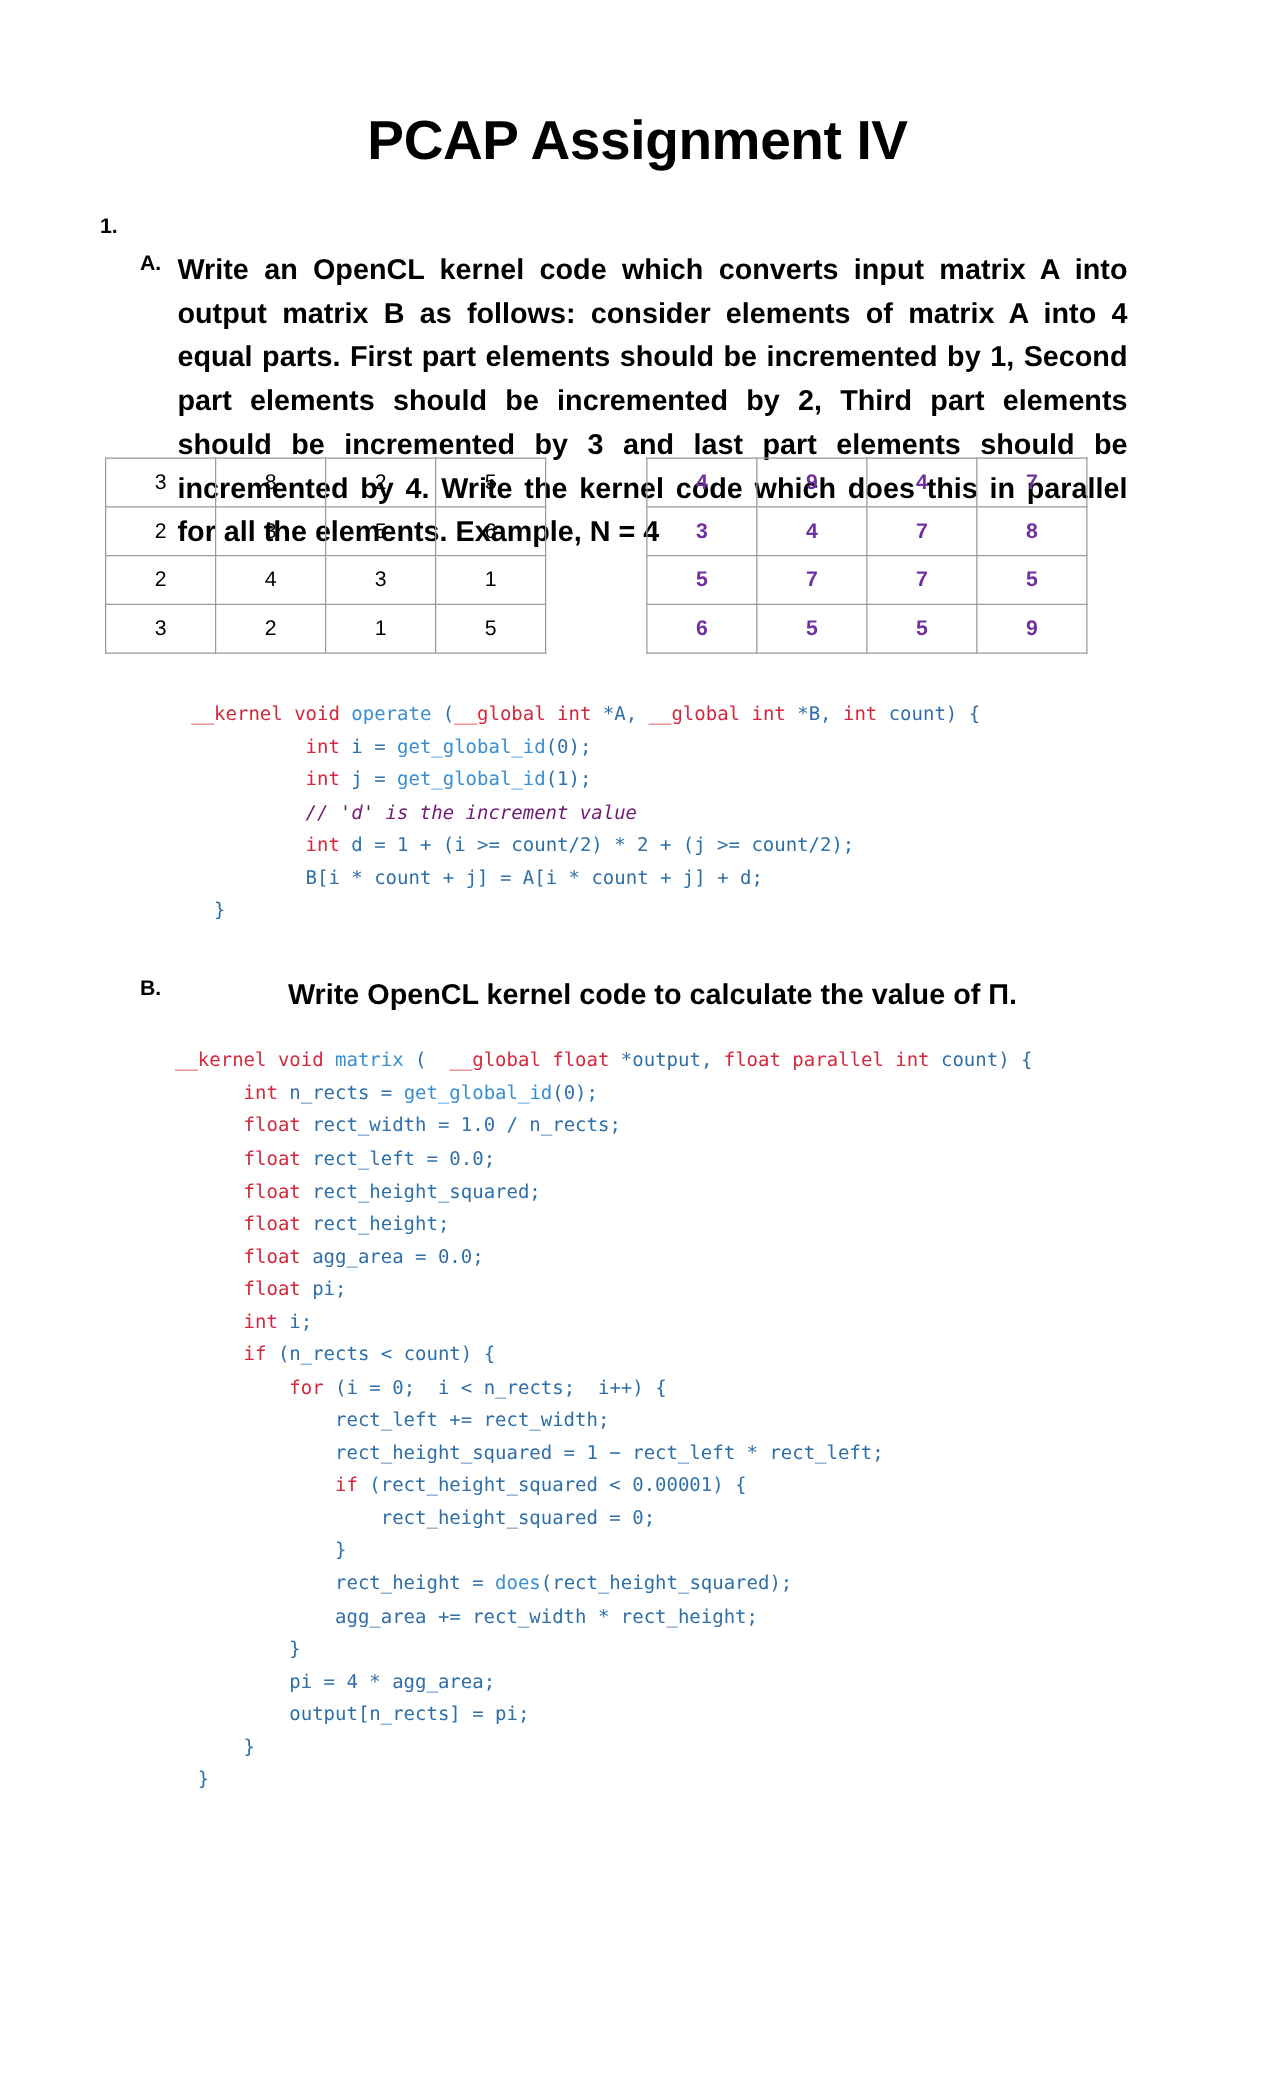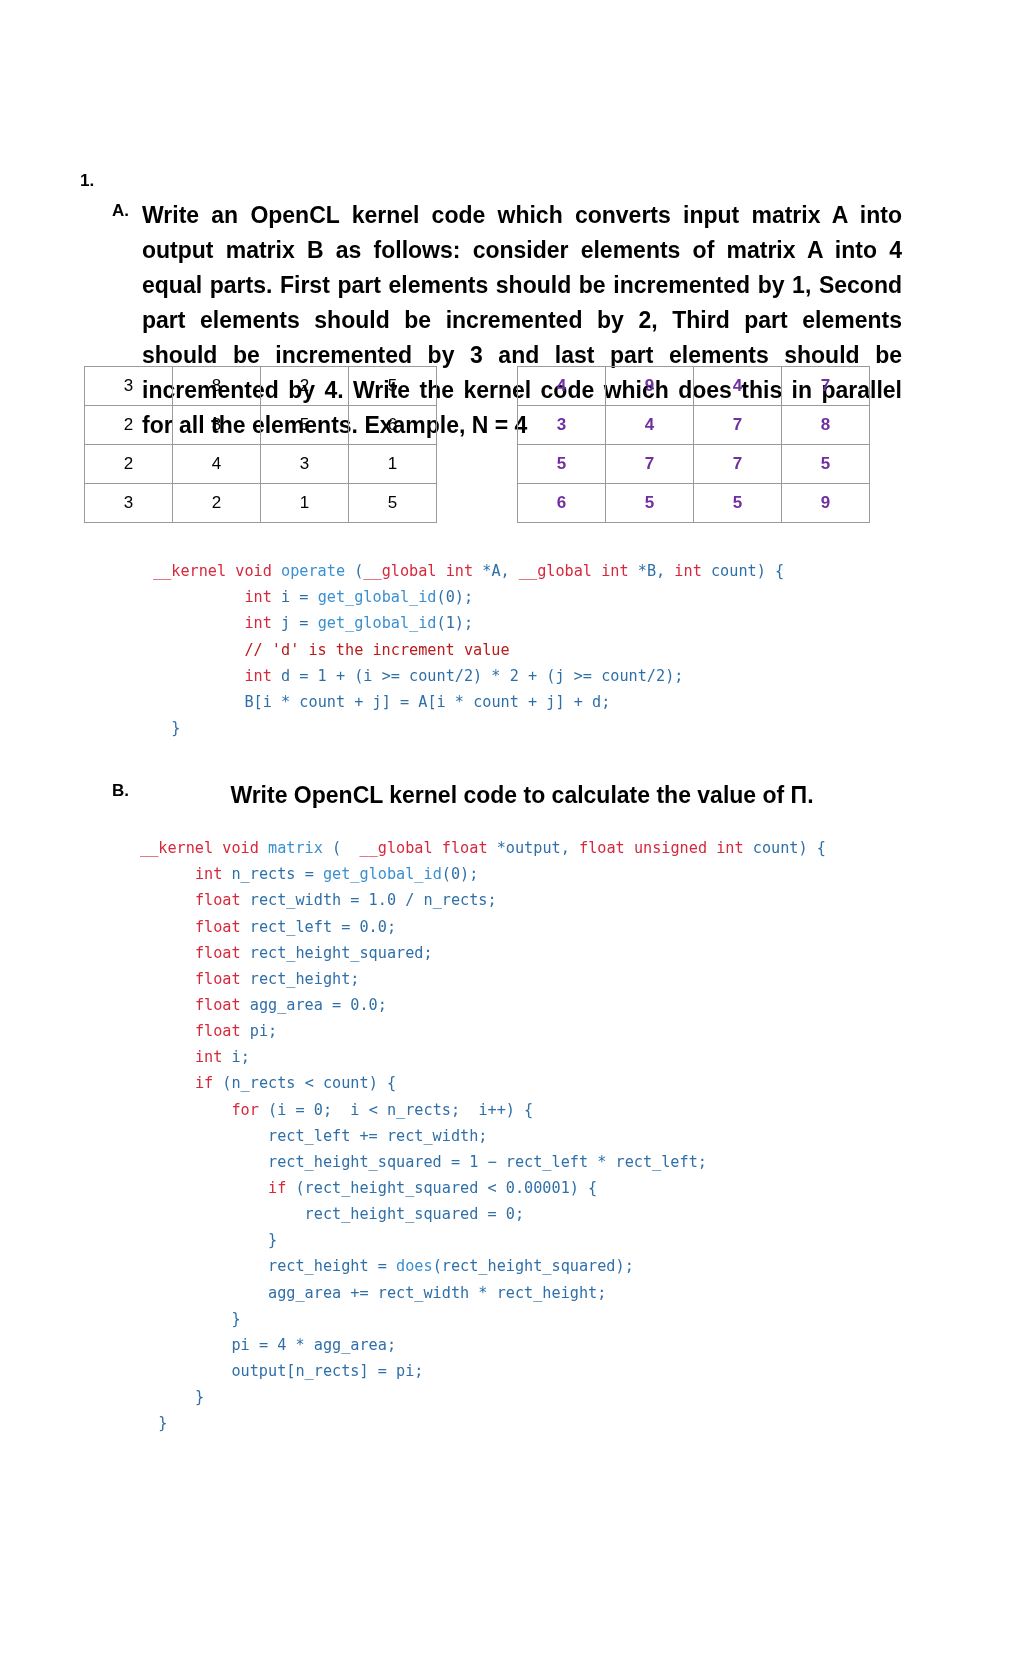--- a/index.html
+++ b/index.html
@@ -117,38 +117,39 @@
     top: 543px;
   }
   #code-block-2 {
     left: 140px;
     top: 820px;
     white-space: pre-wrap;
     width: 760px;
   }
   .kw  { color: #d6283c; }
   .fn  { color: #3a8fd0; }
-  .cm  { color: #b91c1c; }
+  .cm  { color: #701a75; font-style: italic; }
   .id  { color: #2f6fa8; }
 
   
   .section-b {
     position: absolute;
     left: 112px;
     top: 778px;
     width: 790px;
     display: flex;
     align-items: flex-start;
   }
 </style>
 </head>
 <body>
 
 <div class="page">
 
+  <h1 class="doc-title">PCAP Assignment IV</h1>
 
   <div class="num-item">1.</div>
 
   <div class="lettered-block">
     <div class="lettered-row">
       <div class="letter-marker">A.</div>
       <div class="letter-body">Write an OpenCL kernel code which converts input matrix A into output matrix B as follows: consider elements of matrix A into 4 equal parts. First part elements should be incremented by 1, Second part elements should be incremented by 2, Third part elements should be incremented by 3 and last part elements should be incremented by 4. Write the kernel code which does this in parallel for all the elements. Example, N = 4</div>
     </div>
   </div>
 
@@ -217,21 +218,21 @@
           <span class="cm">// 'd' is the increment value</span>
           <span class="kw">int</span> <span class="id">d</span> = 1 + (<span class="id">i</span> &gt;= <span class="id">count</span>/2) * 2 + (<span class="id">j</span> &gt;= <span class="id">count</span>/2);
           <span class="id">B</span>[<span class="id">i</span> * <span class="id">count</span> + <span class="id">j</span>] = <span class="id">A</span>[<span class="id">i</span> * <span class="id">count</span> + <span class="id">j</span>] + <span class="id">d</span>;
   }</pre>
 
   <div class="section-b">
     <div class="letter-marker">B.</div>
     <div class="letter-body no-justify">Write OpenCL kernel code to calculate the value of Π.</div>
   </div>
 
-  <pre class="code-block" id="code-block-2"><span class="kw">__kernel</span> <span class="kw">void</span> <span class="fn">matrix</span> (  <span class="kw">__global</span> <span class="kw">float</span> *<span class="id">output</span>, <span class="kw">float</span> <span class="kw">unsigned</span> <span class="kw">int</span> <span class="id">count</span>) {
+  <pre class="code-block" id="code-block-2"><span class="kw">__kernel</span> <span class="kw">void</span> <span class="fn">matrix</span> (  <span class="kw">__global</span> <span class="kw">float</span> *<span class="id">output</span>, <span class="kw">float</span> <span class="kw">parallel</span> <span class="kw">int</span> <span class="id">count</span>) {
       <span class="kw">int</span> <span class="id">n_rects</span> = <span class="fn">get_global_id</span>(0);
       <span class="kw">float</span> <span class="id">rect_width</span> = 1.0 / <span class="id">n_rects</span>;
       <span class="kw">float</span> <span class="id">rect_left</span> = 0.0;
       <span class="kw">float</span> <span class="id">rect_height_squared</span>;
       <span class="kw">float</span> <span class="id">rect_height</span>;
       <span class="kw">float</span> <span class="id">agg_area</span> = 0.0;
       <span class="kw">float</span> <span class="id">pi</span>;
       <span class="kw">int</span> <span class="id">i</span>;
       <span class="kw">if</span> (<span class="id">n_rects</span> &lt; <span class="id">count</span>) {
           <span class="kw">for</span> (<span class="id">i</span> = 0;  <span class="id">i</span> &lt; <span class="id">n_rects</span>;  <span class="id">i</span>++) {

